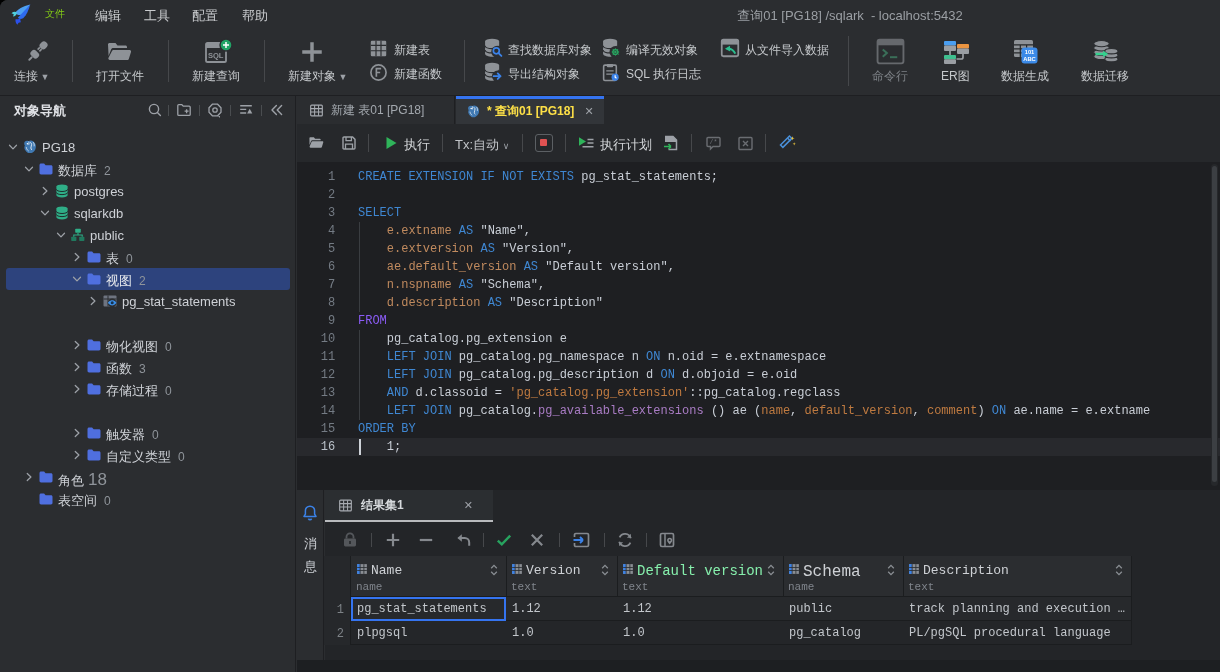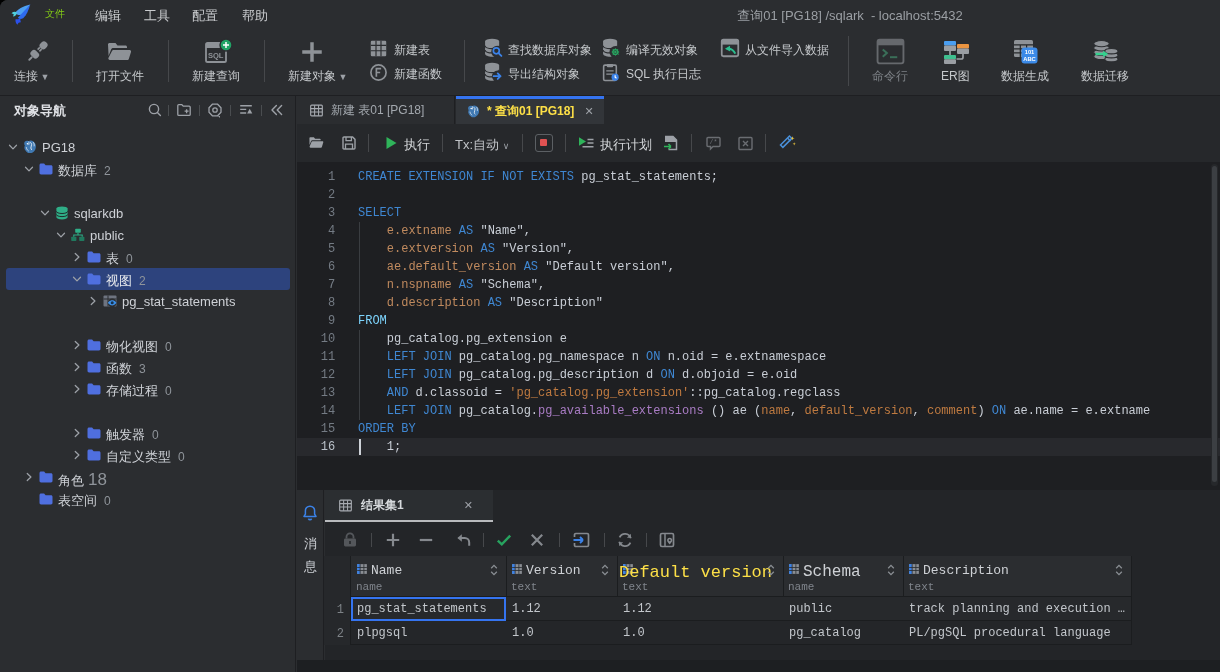--- a/index.html
+++ b/index.html
@@ -251,20 +251,29 @@
       </div>
  <div class="ab" style="left:0;top:62px;width:296px;height:22px">
         <svg class="ab" style="left:22px;top:4px" width="14" height="14" viewBox="0 0 16 16">
           <use href="#i-chev-d"></use>
         </svg>
         <svg class="ab" style="left:38px;top:3px" width="16" height="16" viewBox="0 0 16 16">
           <use href="#i-folder"></use>
         </svg>
         <div class="ab" style="left:58px;top:4px;font-size:13px;color:#ced1d6;white-space:nowrap">数据库<span style="color:#8f949a;margin-left:7px;font-size:12px">2</span></div>
       </div>
+ <div class="ab" style="left:0;top:84px;width:296px;height:22px">
+        <svg class="ab" style="left:38px;top:4px" width="14" height="14" viewBox="0 0 16 16">
+          <use href="#i-chev-r"></use>
+        </svg>
+        <svg class="ab" style="left:54px;top:3px" width="16" height="16" viewBox="0 0 16 16">
+          <use href="#i-db"></use>
+        </svg>
+        <div class="ab" style="left:74px;top:4px;font-size:13px;color:#ced1d6;white-space:nowrap">postgres</div>
+      </div>
  <div class="ab" style="left:0;top:106px;width:296px;height:22px">
         <svg class="ab" style="left:38px;top:4px" width="14" height="14" viewBox="0 0 16 16">
           <use href="#i-chev-d"></use>
         </svg>
         <svg class="ab" style="left:54px;top:3px" width="16" height="16" viewBox="0 0 16 16">
           <use href="#i-db"></use>
         </svg>
         <div class="ab" style="left:74px;top:4px;font-size:13px;color:#ced1d6;white-space:nowrap">sqlarkdb</div>
       </div>
  <div class="ab" style="left:0;top:128px;width:296px;height:22px">
@@ -452,21 +461,21 @@
  <div class="ab" style="left:62px;top:168px;width:1px;height:90px;background:#3a3d41"></div>
  <div class="ab" style="left:62px;top:277px;width:1.5px;height:16px;background:#ced2d8"></div>
  <pre class="ab mono" style="left:61px;top:6px;font-size:12px;line-height:18px;margin:0;color:#c9ced6"><span style="color:#3f87d2">CREATE EXTENSION IF NOT EXISTS</span> pg_stat_statements;
 
 <span style="color:#3f87d2">SELECT</span>
     <span style="color:#c08a5e">e.extname</span> <span style="color:#3f87d2">AS</span> "Name",
     <span style="color:#c08a5e">e.extversion</span> <span style="color:#3f87d2">AS</span> "Version",
     <span style="color:#c08a5e">ae.default_version</span> <span style="color:#3f87d2">AS</span> "Default version",
     <span style="color:#c08a5e">n.nspname</span> <span style="color:#3f87d2">AS</span> "Schema",
     <span style="color:#c08a5e">d.description</span> <span style="color:#3f87d2">AS</span> "Description"
-<span style="color:#7dd3fc">FROM</span>
+<span style="color:#8b5cf6">FROM</span>
     pg_catalog.pg_extension e
     <span style="color:#3f87d2">LEFT JOIN</span> pg_catalog.pg_namespace n <span style="color:#3f87d2">ON</span> n.oid = e.extnamespace
     <span style="color:#3f87d2">LEFT JOIN</span> pg_catalog.pg_description d <span style="color:#3f87d2">ON</span> d.objoid = e.oid
     <span style="color:#3f87d2">AND</span> d.classoid = <span style="color:#bf7a40">'pg_catalog.pg_extension'</span>::pg_catalog.regclass
     <span style="color:#3f87d2">LEFT JOIN</span> pg_catalog.<span style="color:#a97cc4">pg_available_extensions</span> () ae (<span style="color:#bf7a40">name</span>, <span style="color:#bf7a40">default_version</span>, <span style="color:#bf7a40">comment</span>) <span style="color:#3f87d2">ON</span> ae.name = e.extname
 <span style="color:#3f87d2">ORDER BY</span>
     1;</pre>
  <div class="ab" style="left:914px;top:2px;width:7px;height:322px;background:#26282b;border-radius:4px">
         <div class="ab" style="left:1px;top:2px;width:5px;height:316px;background:#3c3f43;border-radius:3px"></div>
       </div>
@@ -555,21 +564,21 @@
 <svg class="ab" style="left:600px;top:564px" width="10" height="12" viewBox="0 0 10 12">
       <path d="M2.2 4.2L5 1.4l2.8 2.8" fill="none" stroke="#8a8e93" stroke-width="1.3"></path>
       <path d="M2.2 7.8L5 10.6l2.8-2.8" fill="none" stroke="#8a8e93" stroke-width="1.3"></path>
     </svg>
 <div class="ab" style="left:617px;top:556px;width:1px;height:89px;background:#1b1d1f"></div>
 <svg class="ab" style="left:622px;top:563px" width="12" height="12" viewBox="0 0 16 16">
       <rect x="1.5" y="1.5" width="13" height="13" fill="#8a8e93"></rect>
       <rect x="1.5" y="1.5" width="4" height="13" fill="#3b82e8"></rect>
       <path d="M1.5 6h13M1.5 10h13M5.5 1.5v13M10.5 1.5v13" stroke="#2b2d30" stroke-width="1.1"></path>
     </svg>
-<div class="ab mono" style="left:619px;top:563px;font-size:17px;color:#fde047">Default version</div>
+<div class="ab mono" style="left:637px;top:563px;font-size:14px;color:#86efac">Default version</div>
 <div class="ab mono" style="left:622px;top:581px;font-size:11px;color:#80858c">text</div>
 <svg class="ab" style="left:766px;top:564px" width="10" height="12" viewBox="0 0 10 12">
       <path d="M2.2 4.2L5 1.4l2.8 2.8" fill="none" stroke="#8a8e93" stroke-width="1.3"></path>
       <path d="M2.2 7.8L5 10.6l2.8-2.8" fill="none" stroke="#8a8e93" stroke-width="1.3"></path>
     </svg>
 <div class="ab" style="left:783px;top:556px;width:1px;height:89px;background:#1b1d1f"></div>
 <svg class="ab" style="left:788px;top:563px" width="12" height="12" viewBox="0 0 16 16">
       <rect x="1.5" y="1.5" width="13" height="13" fill="#8a8e93"></rect>
       <rect x="1.5" y="1.5" width="4" height="13" fill="#3b82e8"></rect>
       <path d="M1.5 6h13M1.5 10h13M5.5 1.5v13M10.5 1.5v13" stroke="#2b2d30" stroke-width="1.1"></path>

